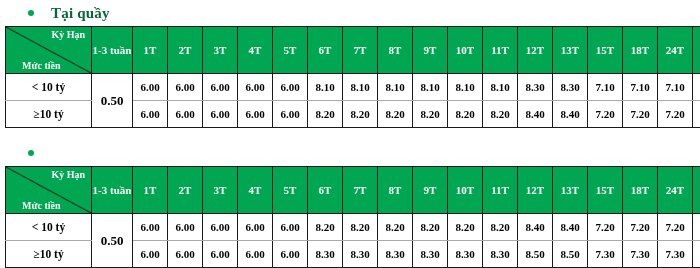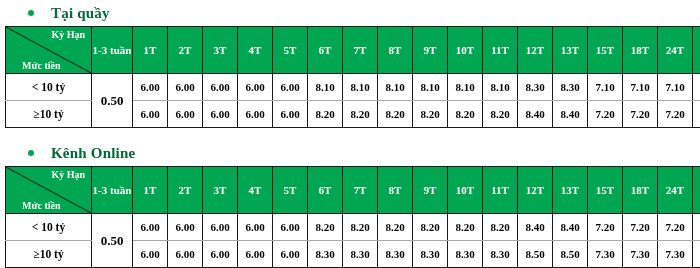--- a/index.html
+++ b/index.html
@@ -206,21 +206,20 @@
         <td class="val">7.20</td>
         <td class="val">7.20</td>
       </tr>
     </tbody>
   </table>
 </div>
 
 <div class="section" id="section-online">
   <div class="heading">
     <span class="bullet"></span>
-    <span class="heading-text">Kênh Online</span>
   </div>
   <table class="rate-table">
     <thead>
       <tr>
         <th class="corner">
           <div class="corner-inner">
             <svg class="diag" viewBox="0 0 85 46" preserveAspectRatio="none">
               <line x1="0" y1="0" x2="85" y2="46" stroke="#0a3d22" stroke-width="1.2"></line>
             </svg>
             <span class="corner-top">Kỳ Hạn</span>

